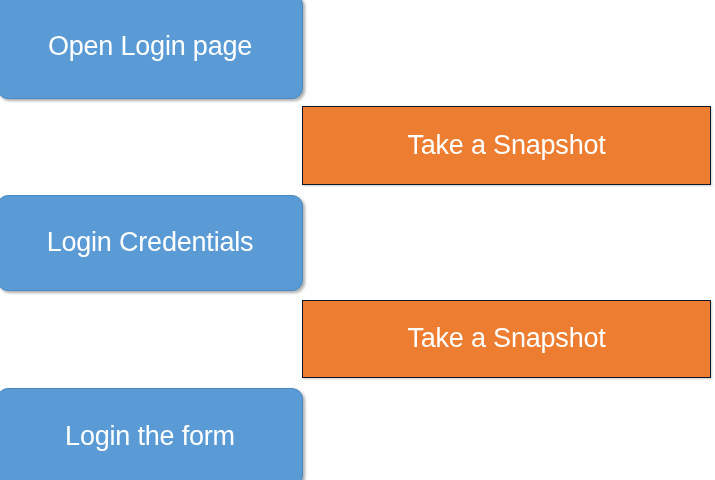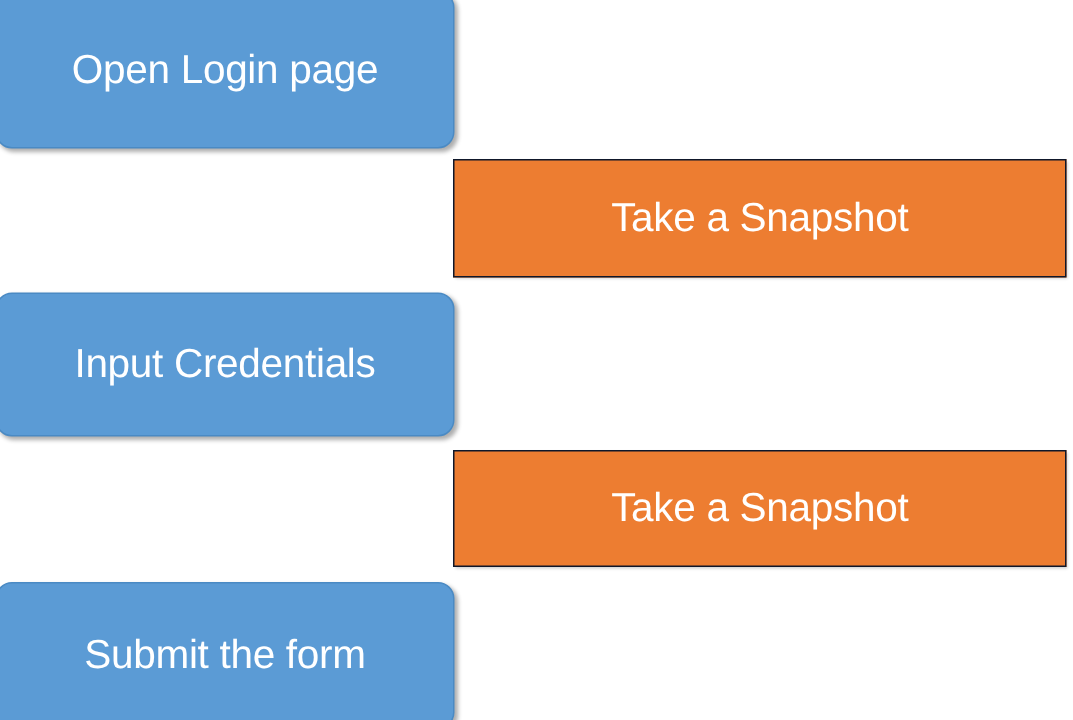--- a/index.html
+++ b/index.html
@@ -68,21 +68,21 @@
 
 <div id="canvas">
 
 <div class="shape blue" style="left: -3px; top: -6px; width: 306px; height: 105px;">
       <span class="shape-label">Open Login page</span>
     </div>
     <div class="shape orange" style="left: 302px; top: 106px; width: 409px; height: 79px;">
       <span class="shape-label">Take a Snapshot</span>
     </div>
     <div class="shape blue" style="left: -3px; top: 195px; width: 306px; height: 96px;">
-      <span class="shape-label">Input Credentials</span>
+      <span class="shape-label">Login Credentials</span>
     </div>
     <div class="shape orange" style="left: 302px; top: 300px; width: 409px; height: 78px;">
       <span class="shape-label">Take a Snapshot</span>
     </div>
     <div class="shape blue" style="left: -3px; top: 388px; width: 306px; height: 98px;">
-      <span class="shape-label">Submit the form</span>
+      <span class="shape-label">Login the form</span>
     </div>
   </div>
 
 </body></html>

